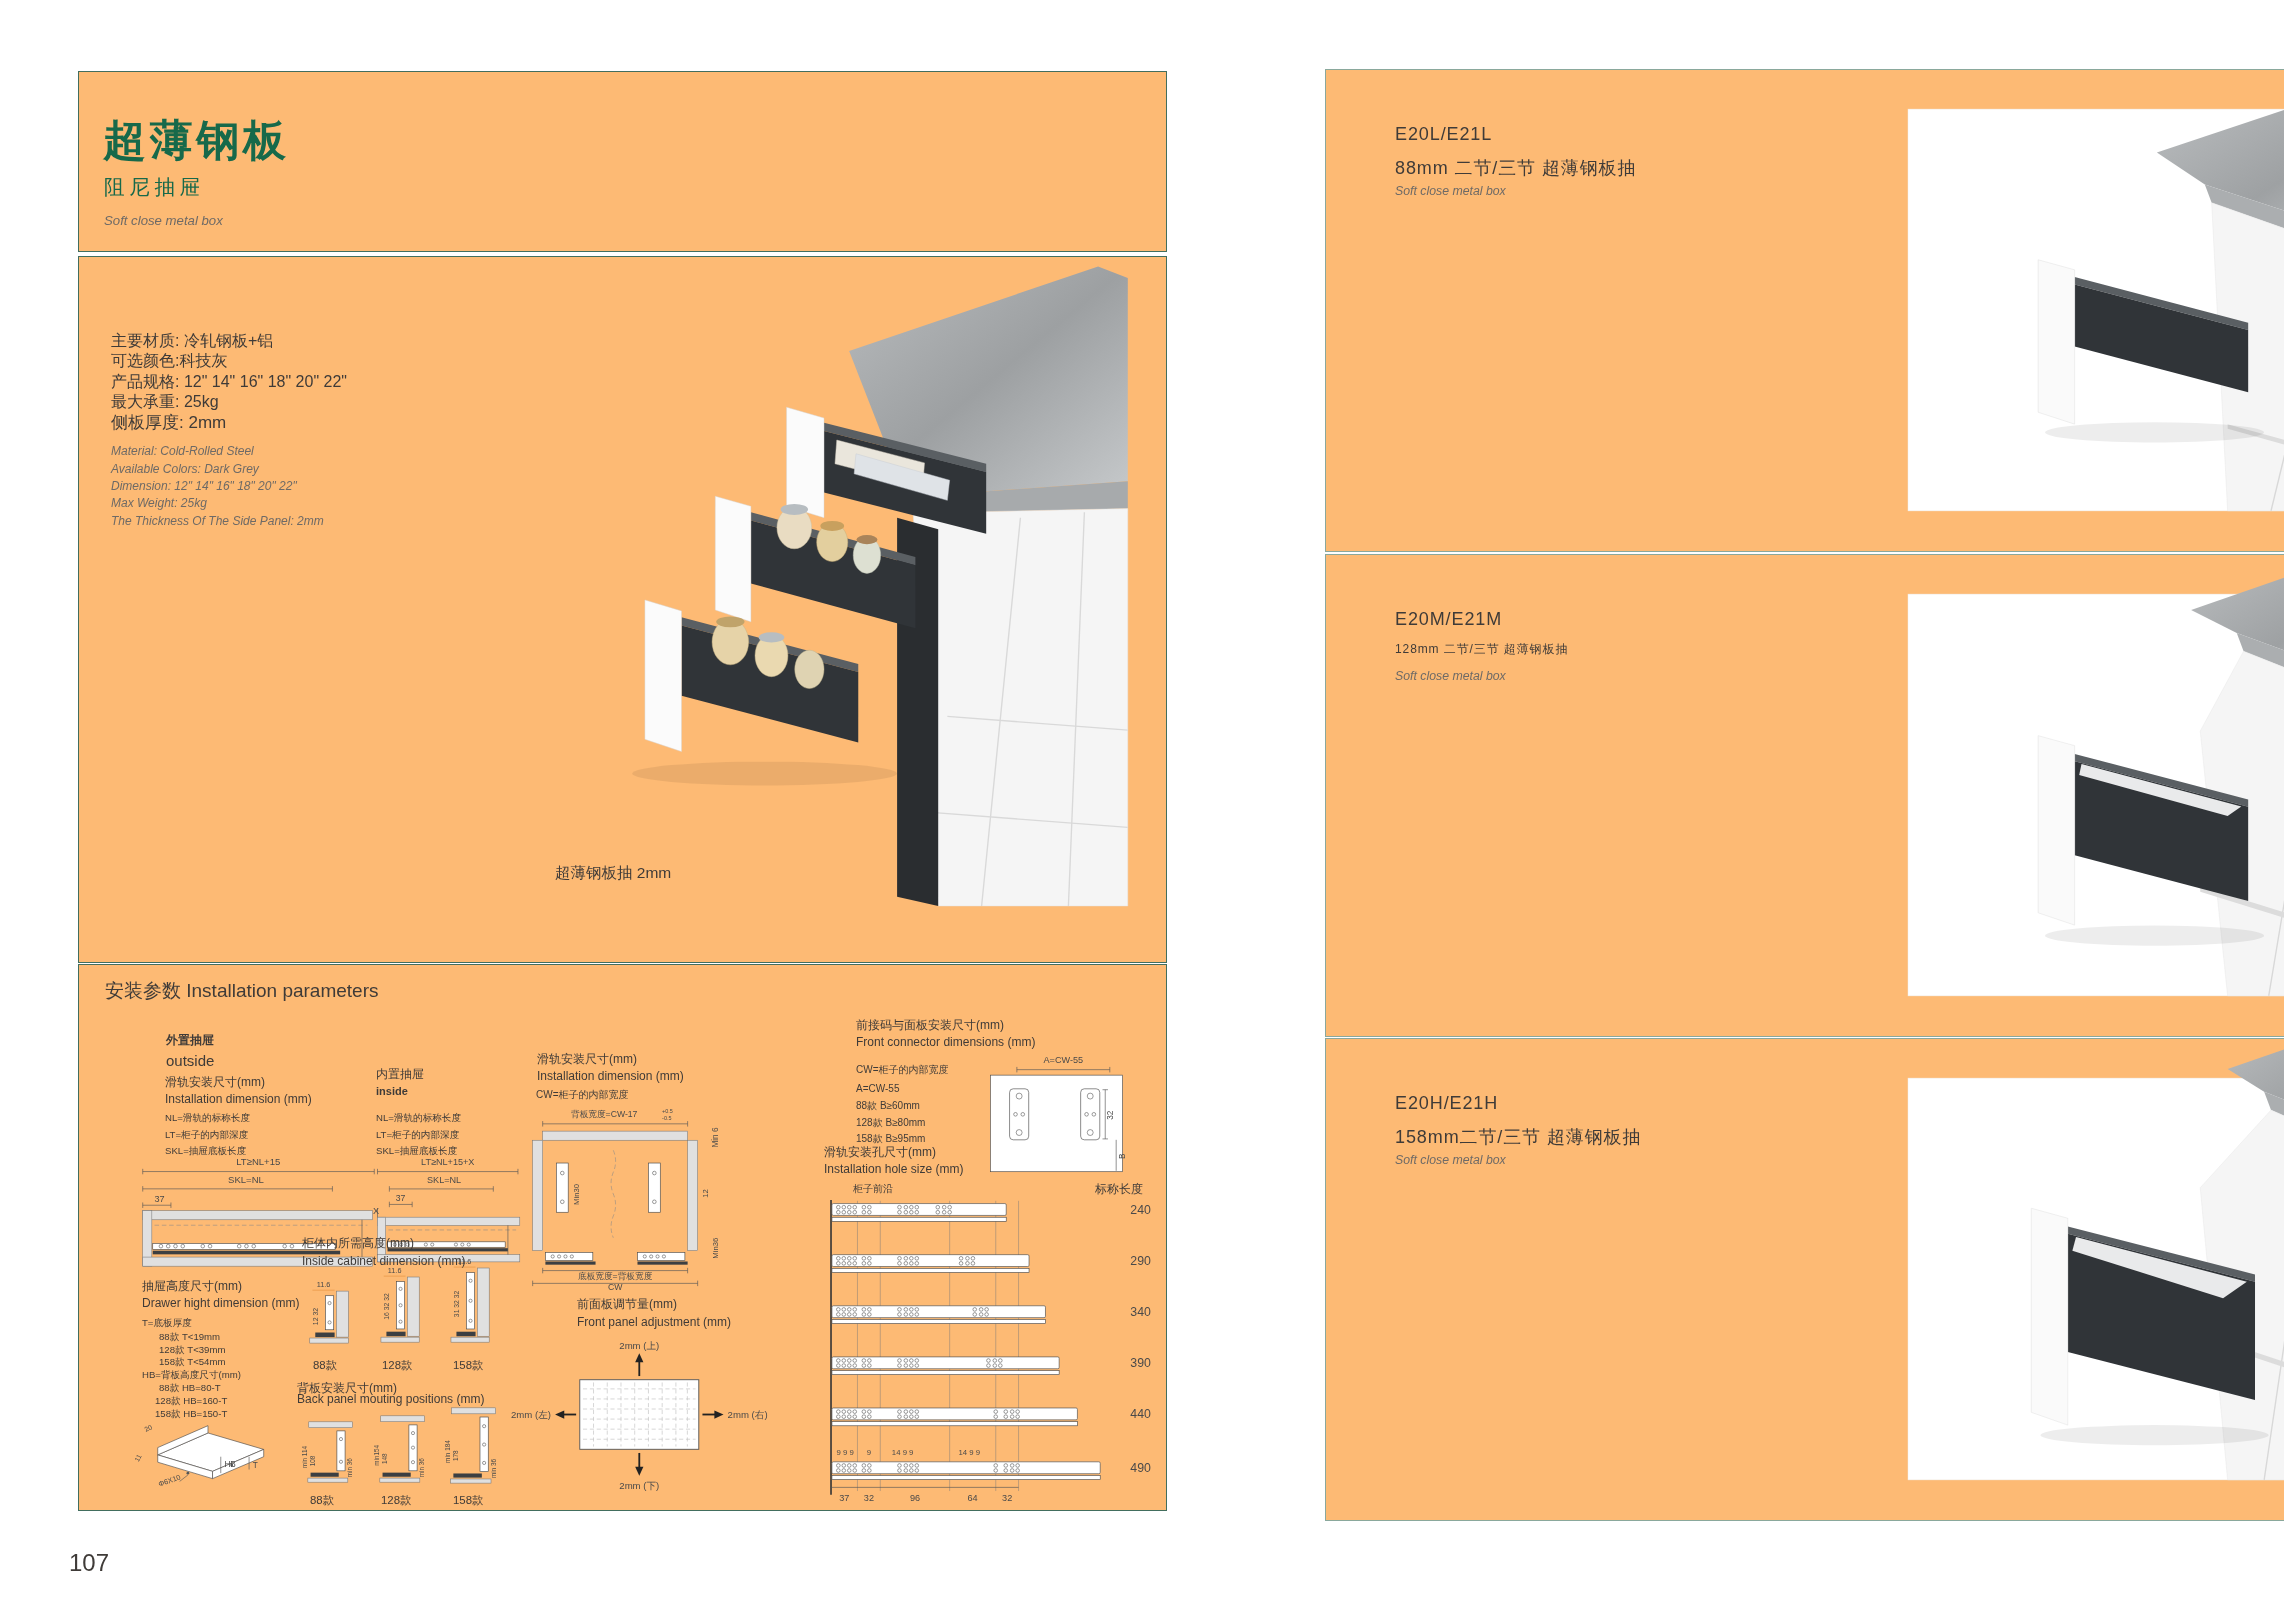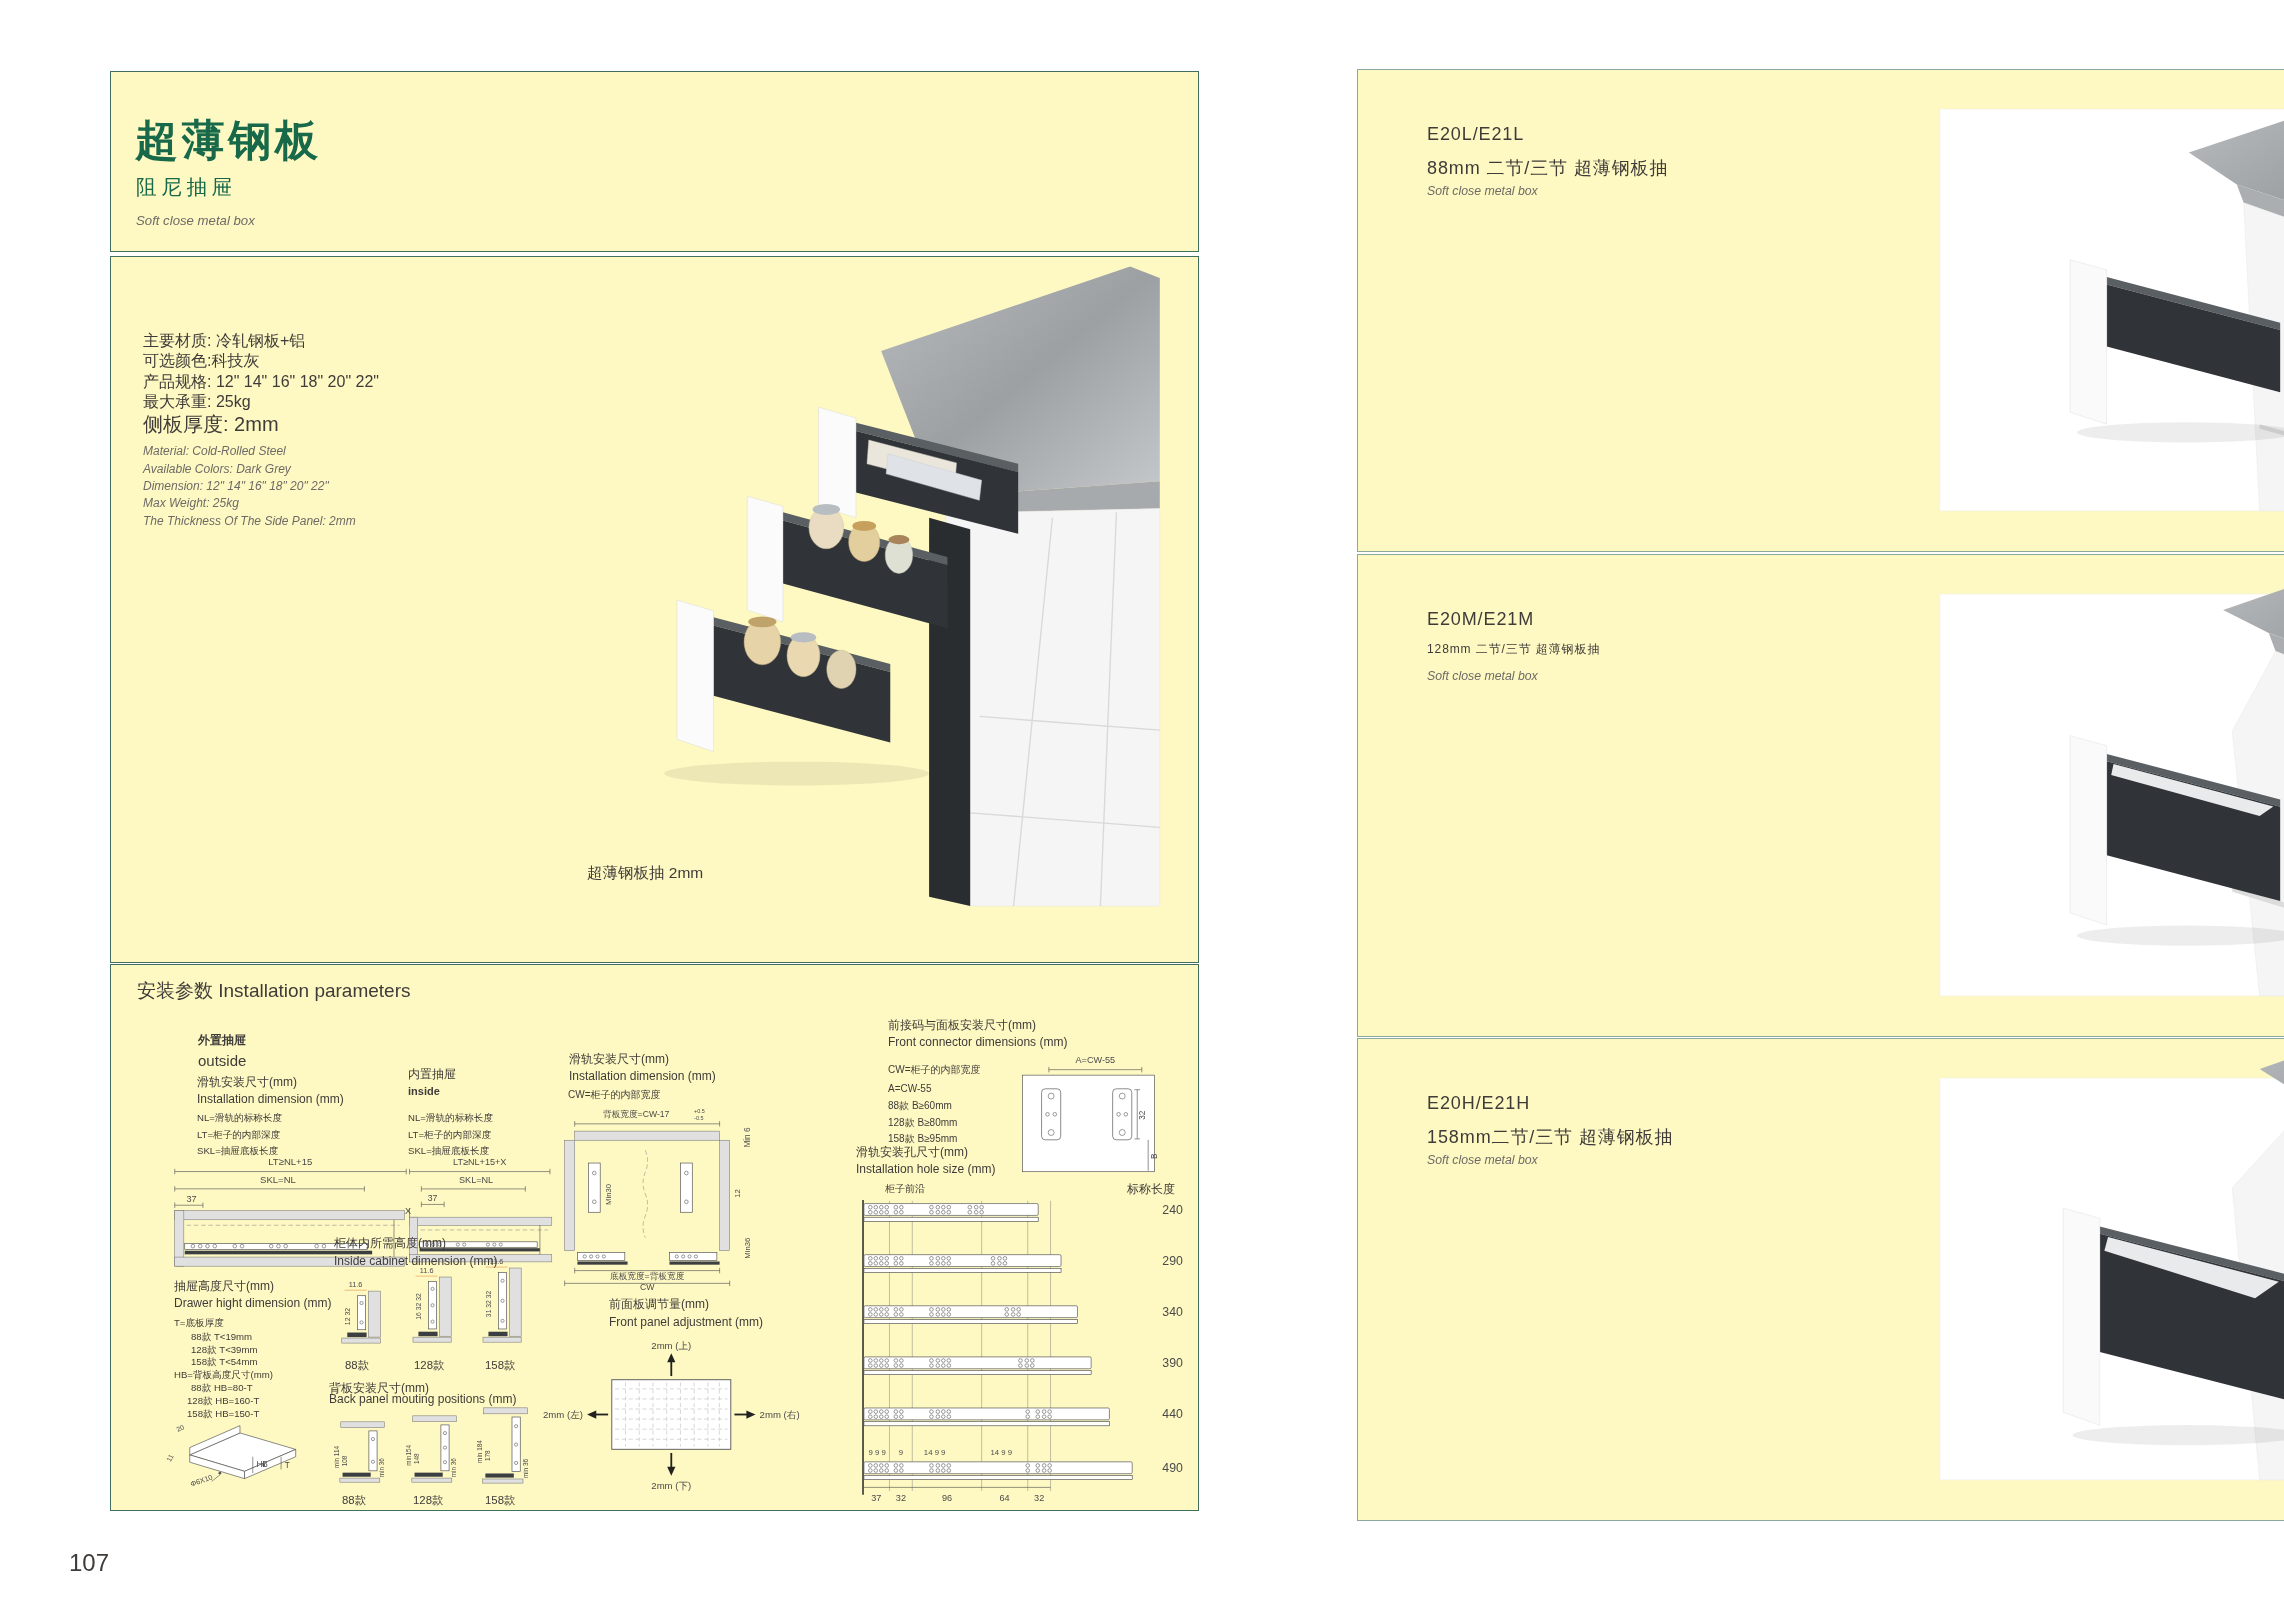--- a/index.html
+++ b/index.html
@@ -1,18 +1,18 @@
 <!DOCTYPE html>
 <html style="font-size:7.3px"><head>
 <meta charset="utf-8">
 <style>
   html,body{margin:0;padding:0;background:#ffffff;}
   #canvas{position:relative;width:2482px;height:1618px;background:#fff;overflow:hidden;
           font-family:"Liberation Sans","DejaVu Sans",sans-serif;}
-  .box{position:absolute;background:#fef9c3;margin-left:32px;}
+  .box{position:absolute;background:#fdba74;}
   .lbox{border:0.9px solid #426e5e;}
   .rbox{border:0.9px solid #8aa89c;}
   .t{position:absolute;white-space:nowrap;line-height:1.15;}
   .c1{color:#3f3b38;}
   .c2{color:#6e6a66;font-style:italic;}
   .grn{color:#17694a;}
   svg{position:absolute;overflow:visible;}
   svg text{font-family:"Liberation Sans","DejaVu Sans",sans-serif;fill:#4a4a4a;}
   .dln{stroke:#555;stroke-width:1.4;fill:none;}
   .dsh{stroke:#888;stroke-width:1.2;fill:none;stroke-dasharray:10 6;}
@@ -31,21 +31,21 @@
     <div class="t grn" style="left:25px;top:103px;font-size:20.6px;letter-spacing:4.6px">阻尼抽屉</div>
     <div class="t c2" style="left:25px;top:141px;font-size:13.2px">Soft close metal box</div>
   </div>
 
   <div class="box lbox" style="left:78px;top:256px;width:1087px;height:705px">
     <div>
       <div class="t c1" style="left:32px;top:75px;font-size:16px">主要材质: 冷轧钢板+铝</div>
       <div class="t c1" style="left:32px;top:95px;font-size:16px">可选颜色:科技灰</div>
       <div class="t c1" style="left:32px;top:116px;font-size:16px">产品规格: 12" 14" 16" 18" 20" 22"</div>
       <div class="t c1" style="left:32px;top:136px;font-size:16px">最大承重: 25kg</div>
-      <div class="t c1" style="left:32px;top:156px;font-size:20px">侧板厚度: 2mm</div>
+      <div class="t c1" style="left:32px;top:156px;font-size:17px">侧板厚度: 2mm</div>
     </div>
     <div>
       <div class="t c2" style="left:32px;top:188px;font-size:12px">Material: Cold-Rolled Steel</div>
       <div class="t c2" style="left:32px;top:206px;font-size:12px">Available Colors: Dark Grey</div>
       <div class="t c2" style="left:32px;top:223px;font-size:12px">Dimension: 12" 14" 16" 18" 20" 22"</div>
       <div class="t c2" style="left:32px;top:240px;font-size:12px">Max Weight: 25kg</div>
       <div class="t c2" style="left:32px;top:258px;font-size:12px">The Thickness Of The Side Panel: 2mm</div>
     </div>
 
     <svg style="left:457px;top:46px" width="592" height="603" viewBox="0 0 1295 1320">

